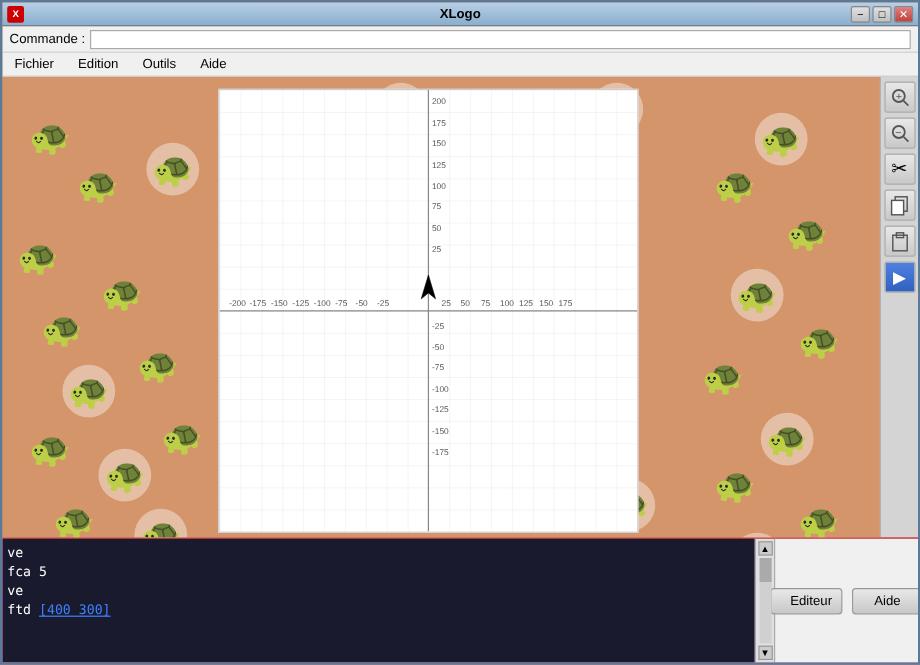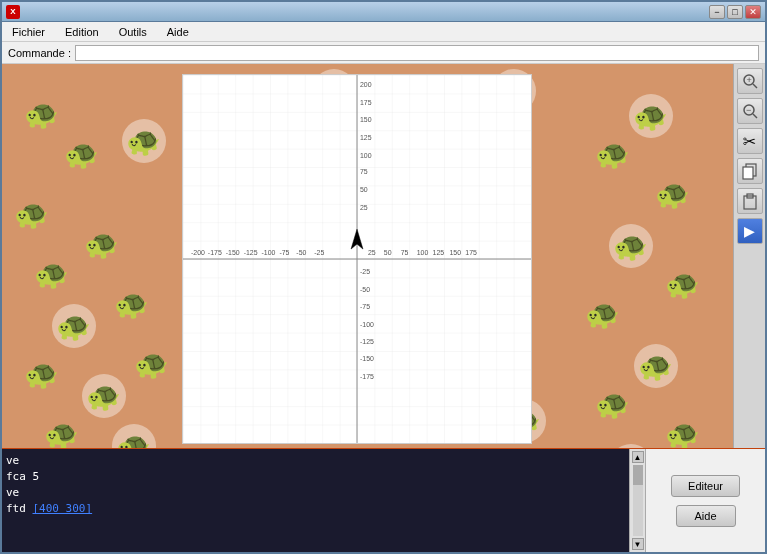--- a/index.html
+++ b/index.html
@@ -152,21 +152,21 @@
       background: #aaa;
       position: absolute;
       top: 0;
     }
 
     #right-buttons {
       width: 120px;
       background: #f0f0f0;
       border-left: 1px solid #aaa;
       display: flex;
-      flex-direction: column;
+      flex-direction: row;
       align-items: center;
       justify-content: center;
       gap: 8px;
       padding: 8px;
     }
     .action-btn {
       padding: 4px 16px;
       background: linear-gradient(to bottom, #e8e8e8, #c8c8c8);
       border: 1px solid #999;
       border-radius: 3px;
@@ -229,37 +229,38 @@
 
 <div id="window">
   <div id="content-wrapper">
 
     <div id="title-bar">
       <div id="title-bar-left">
         <div id="title-icon">
           <span>X</span>
         </div>
       </div>
+      <div id="title-text">XLogo</div>
       <div id="title-buttons">
         <div class="title-btn">−</div>
         <div class="title-btn">□</div>
         <div class="title-btn" style="background: linear-gradient(to bottom, #e08080, #c04040); color: white;">✕</div>
       </div>
+    </div>
+
+    <div id="command-bar">
+      <span id="command-label">Commande :</span>
+      <input id="command-input" type="text" style="">
     </div>
 
     <div id="menu-bar">
       <span class="menu-item">Fichier</span>
       <span class="menu-item">Edition</span>
       <span class="menu-item">Outils</span>
       <span class="menu-item">Aide</span>
-    </div>
-
-    <div id="command-bar">
-      <span id="command-label">Commande :</span>
-      <input id="command-input" type="text" style="">
     </div>
 
     <div id="body-area">
 
       <div id="canvas-area">
 
         <div class="turtle" style="left:20px; top:30px;">🐢</div>
         <div class="turtle" style="left:60px; top:70px;">🐢</div>
         <div class="turtle" style="left:10px; top:130px;">🐢</div>
         <div class="turtle-circle" style="left:120px; top:55px;">🐢</div>

